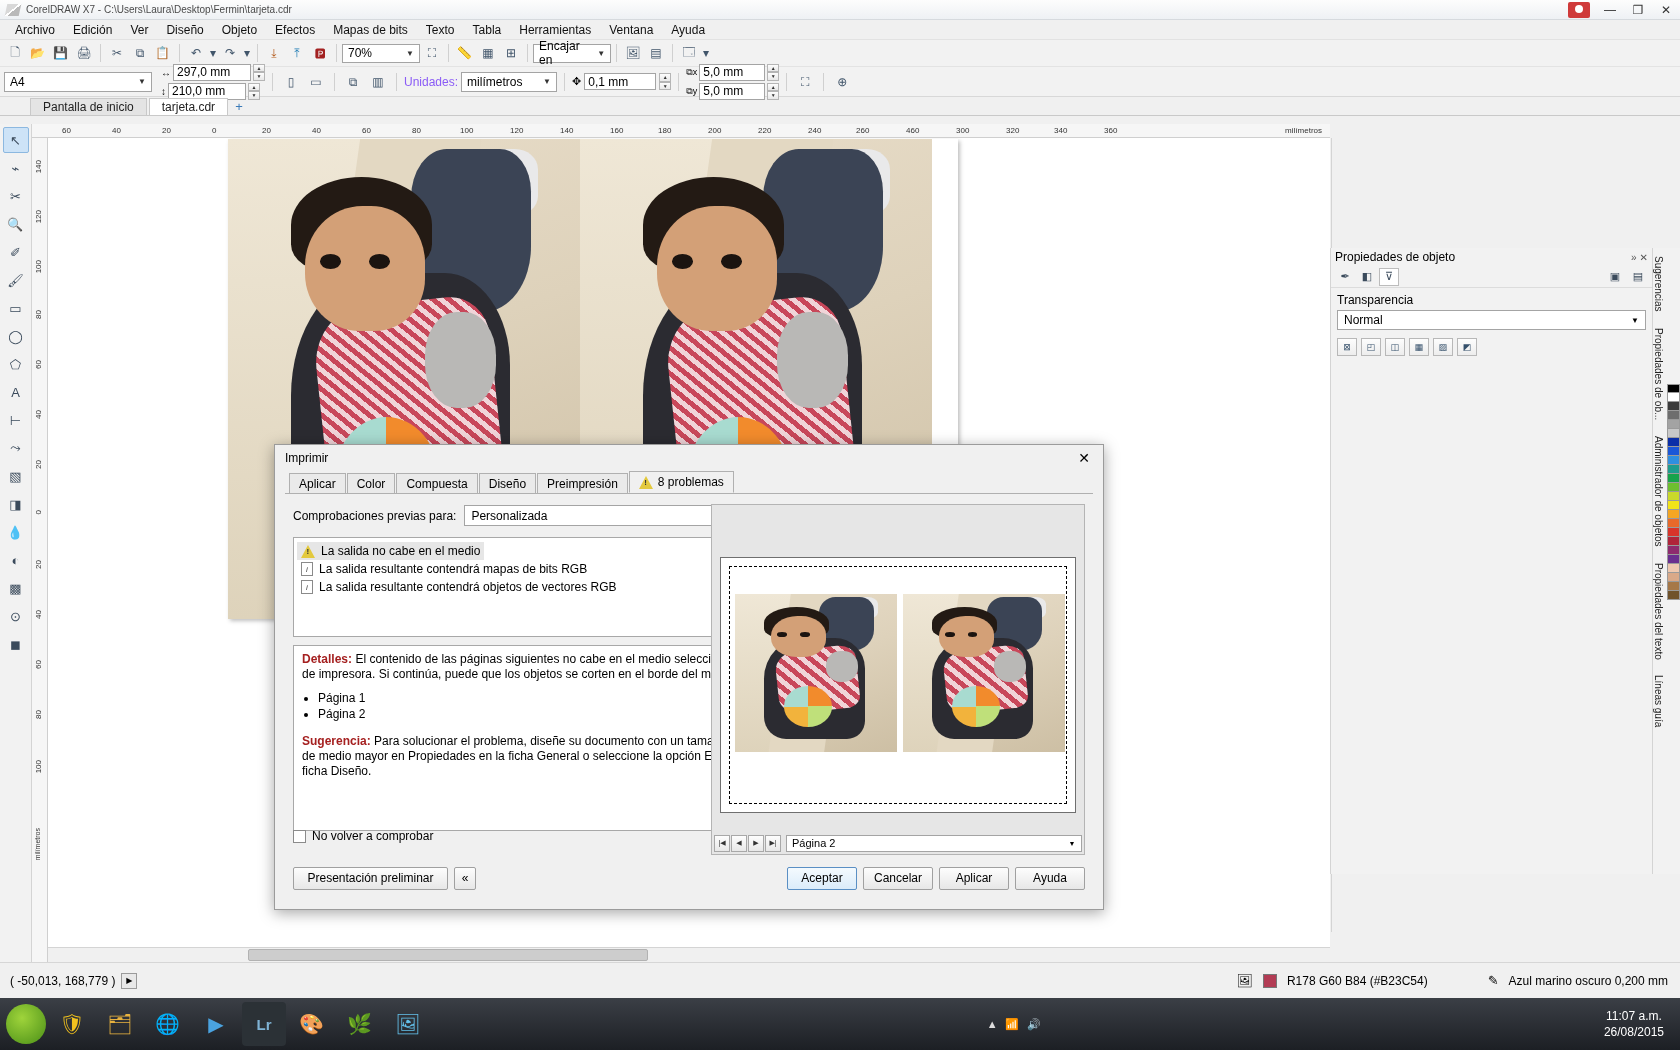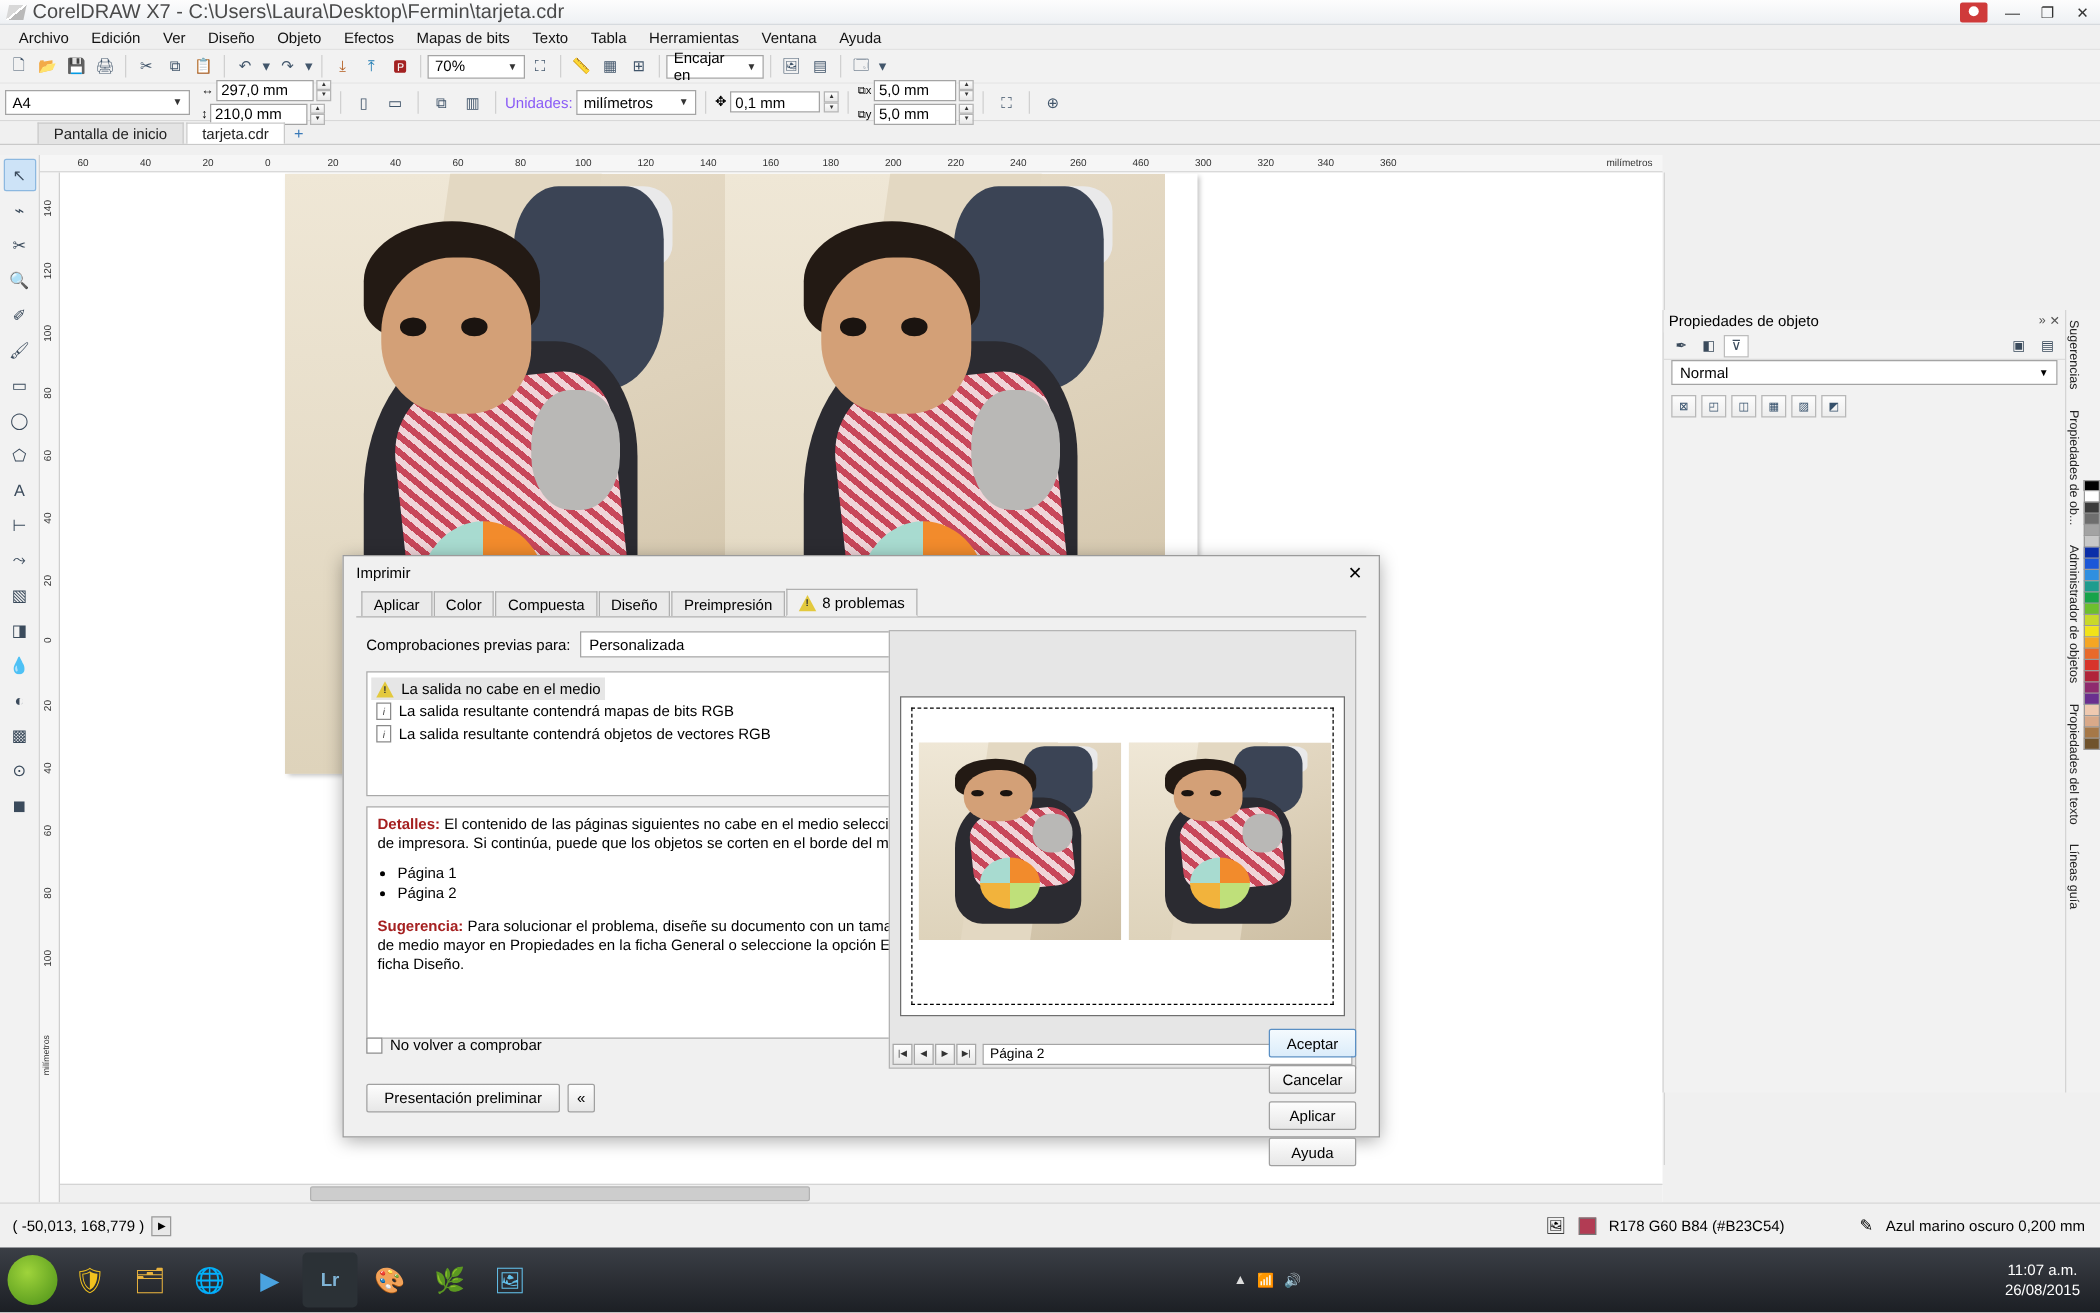--- a/index.html
+++ b/index.html
@@ -7,21 +7,21 @@
   body {
     width:1680px; height:1050px; overflow:hidden;
     font-family:"Liberation Sans", sans-serif; font-size:12px; color:#000;
     background:#f0f0f0; position:relative;
   }
   
   .titlebar { height:20px; background:linear-gradient(#fdfdfd,#eef1f4); display:flex; align-items:center;
               border-bottom:1px solid #d6dade; position:relative; }
   .tb-logo { width:14px; height:12px; margin:0 6px 0 6px; background:linear-gradient(135deg,#d8d8d8 0 45%,#ffffff 45% 55%,#b9b9b9 55% 100%);
              transform:skewX(-12deg); }
-  .tb-title { font-size:16px; color:#4a4a4a; }
+  .tb-title { font-size:10px; color:#4a4a4a; }
   .tb-right { position:absolute; right:0; top:0; display:flex; align-items:center; height:20px; }
   .tb-userbtn { width:22px; height:16px; margin-right:6px; background:#cf3a3a; border-radius:2px; position:relative; }
   .tb-userbtn:after { content:""; position:absolute; left:7px; top:3px; width:8px; height:8px; border-radius:50%; background:#fff; }
   .winbtn { width:28px; height:20px; display:flex; align-items:center; justify-content:center; font-size:12px; color:#333; }
 
   
   .menubar { height:20px; background:#f0f0f0; display:flex; align-items:center; padding-left:6px;
              border-bottom:1px solid #e2e2e2; }
   .menu-item { padding:2px 9px; font-size:12px; color:#111; }
 
@@ -147,21 +147,21 @@
   .icon-info { width:12px; height:14px; border:1px solid #8a8a8a; background:#fff; flex:none; position:relative;
                display:flex; align-items:center; justify-content:center; font-size:8px; color:#444; font-style:italic; }
   .details { margin-top:8px; height:186px; border:1px solid #a8a8a8; background:#fff; padding:6px 8px;
              font-size:12px; line-height:1.25; }
   .kw { color:#a52020; font-weight:bold; }
   .bullets { margin:9px 0 0 16px; padding:0; }
   .bullets li { margin:1px 0; }
   .chk-row { position:absolute; left:8px; bottom:56px; display:flex; align-items:center; gap:6px; font-size:12px; }
   .chkbox { width:13px; height:13px; border:1px solid #8b8b8b; background:#fff; }
   .dlg-foot { position:absolute; left:8px; right:8px; bottom:8px; height:26px; display:flex; align-items:center; gap:6px; }
-  .foot-right { margin-left:auto; display:flex; gap:6px;flex-direction:column; }
+  .foot-right { margin-left:auto; display:flex; gap:6px; }
 
   .preview-pane { position:absolute; right:8px; top:10px; width:374px; bottom:44px; background:#e6e6e6; border:1px solid #b4b4b4; }
   .preview-sheet { position:absolute; left:8px; top:52px; width:356px; height:256px; background:#fff; border:1px solid #6f6f6f; }
   .preview-dash { position:absolute; left:8px; top:8px; right:8px; bottom:8px; border:1px dashed #000; }
   .preview-img-wrap { position:absolute; left:14px; top:36px; width:330px; height:158px; display:flex; }
   .pv-photo { width:50%; height:100%; overflow:hidden; position:relative; }
   .pv-gap { width:6px; }
   .pv-nav { position:absolute; left:0; right:0; bottom:0; height:22px; display:flex; align-items:center; gap:1px; padding:0 2px; }
   .navbtn { width:16px; height:17px; border:1px solid #a8a8a8; background:linear-gradient(#fdfdfd,#e8e8e8);
             display:flex; align-items:center; justify-content:center; font-size:7px; color:#333; }
@@ -447,20 +447,21 @@
     </div>
     <div class="docker-tabs">
       <div class="dtab">✒</div>
       <div class="dtab">◧</div>
       <div class="dtab active">⊽</div>
       <div style="margin-left:auto;display:flex;gap:3px">
         <div class="dtab">▣</div>
         <div class="dtab">▤</div>
       </div>
     </div>
+    <div class="sect-title">Transparencia</div>
     <div class="dselect">
       <span>Normal</span>
       <span class="arrow">▼</span>
     </div>
     <div class="drow">
       <div class="dbtn">⊠</div>
       <div class="dbtn">◰</div>
       <div class="dbtn">◫</div>
       <div class="dbtn">▦</div>
       <div class="dbtn">▨</div>

